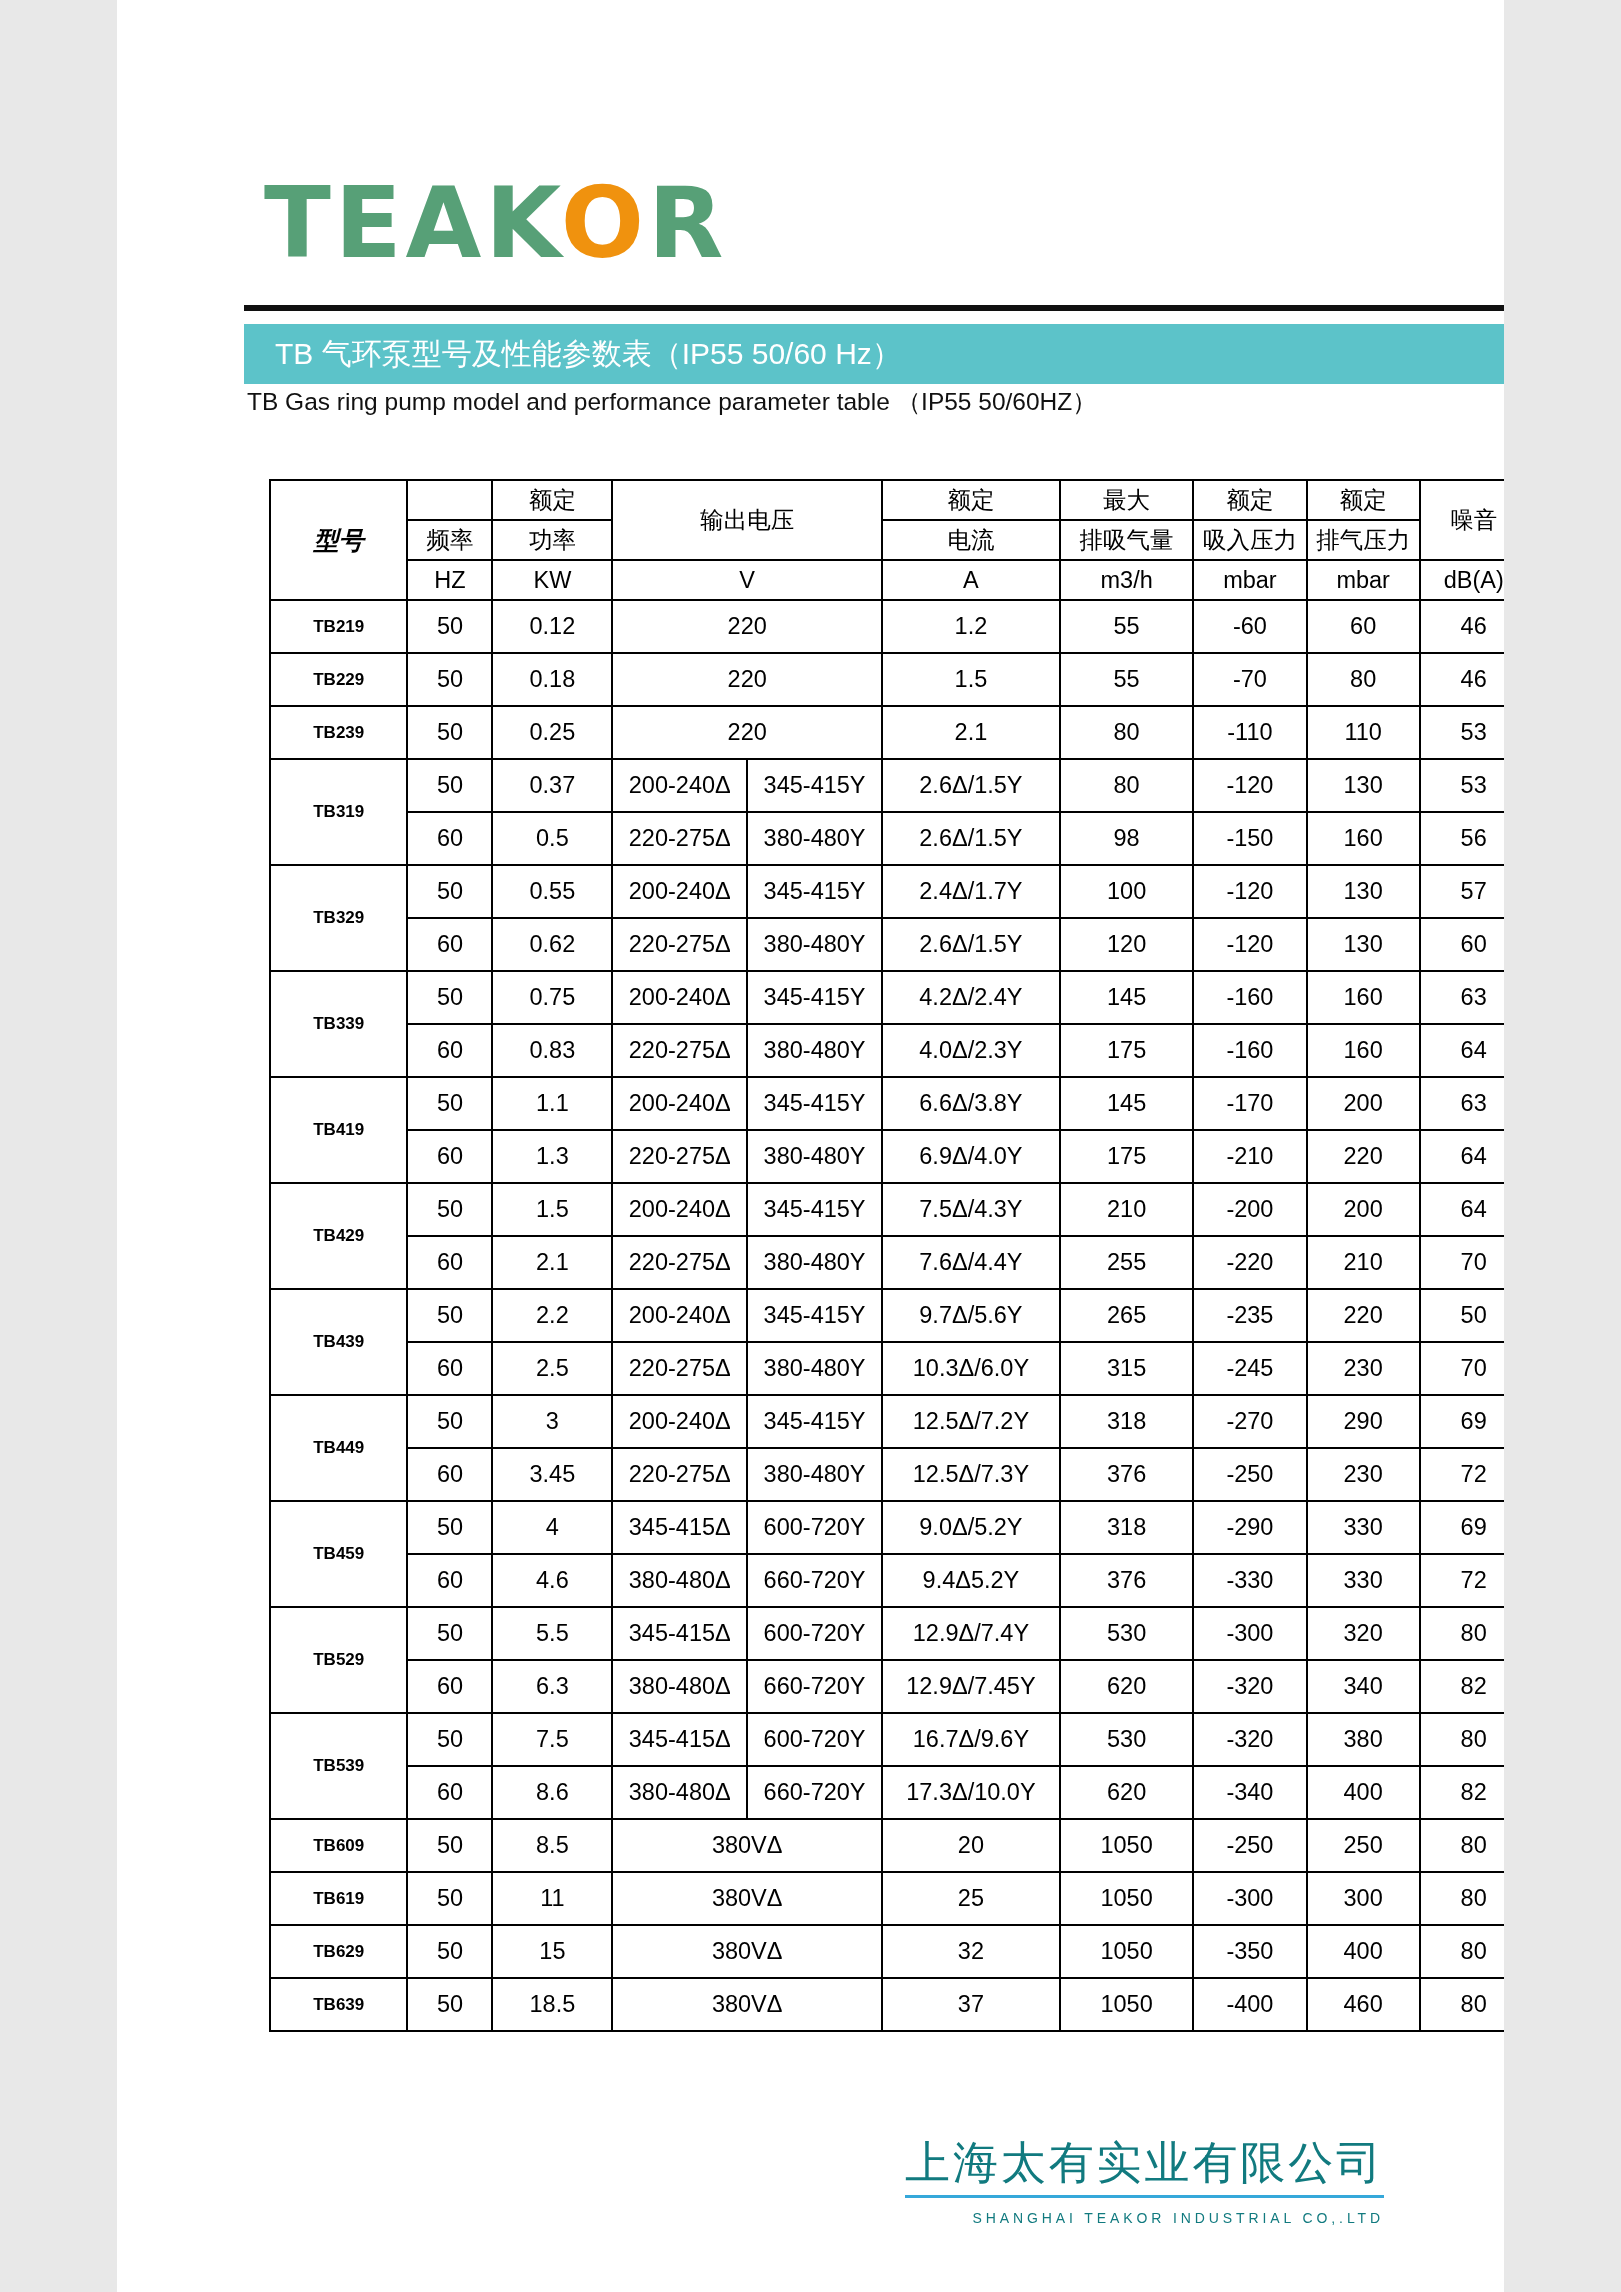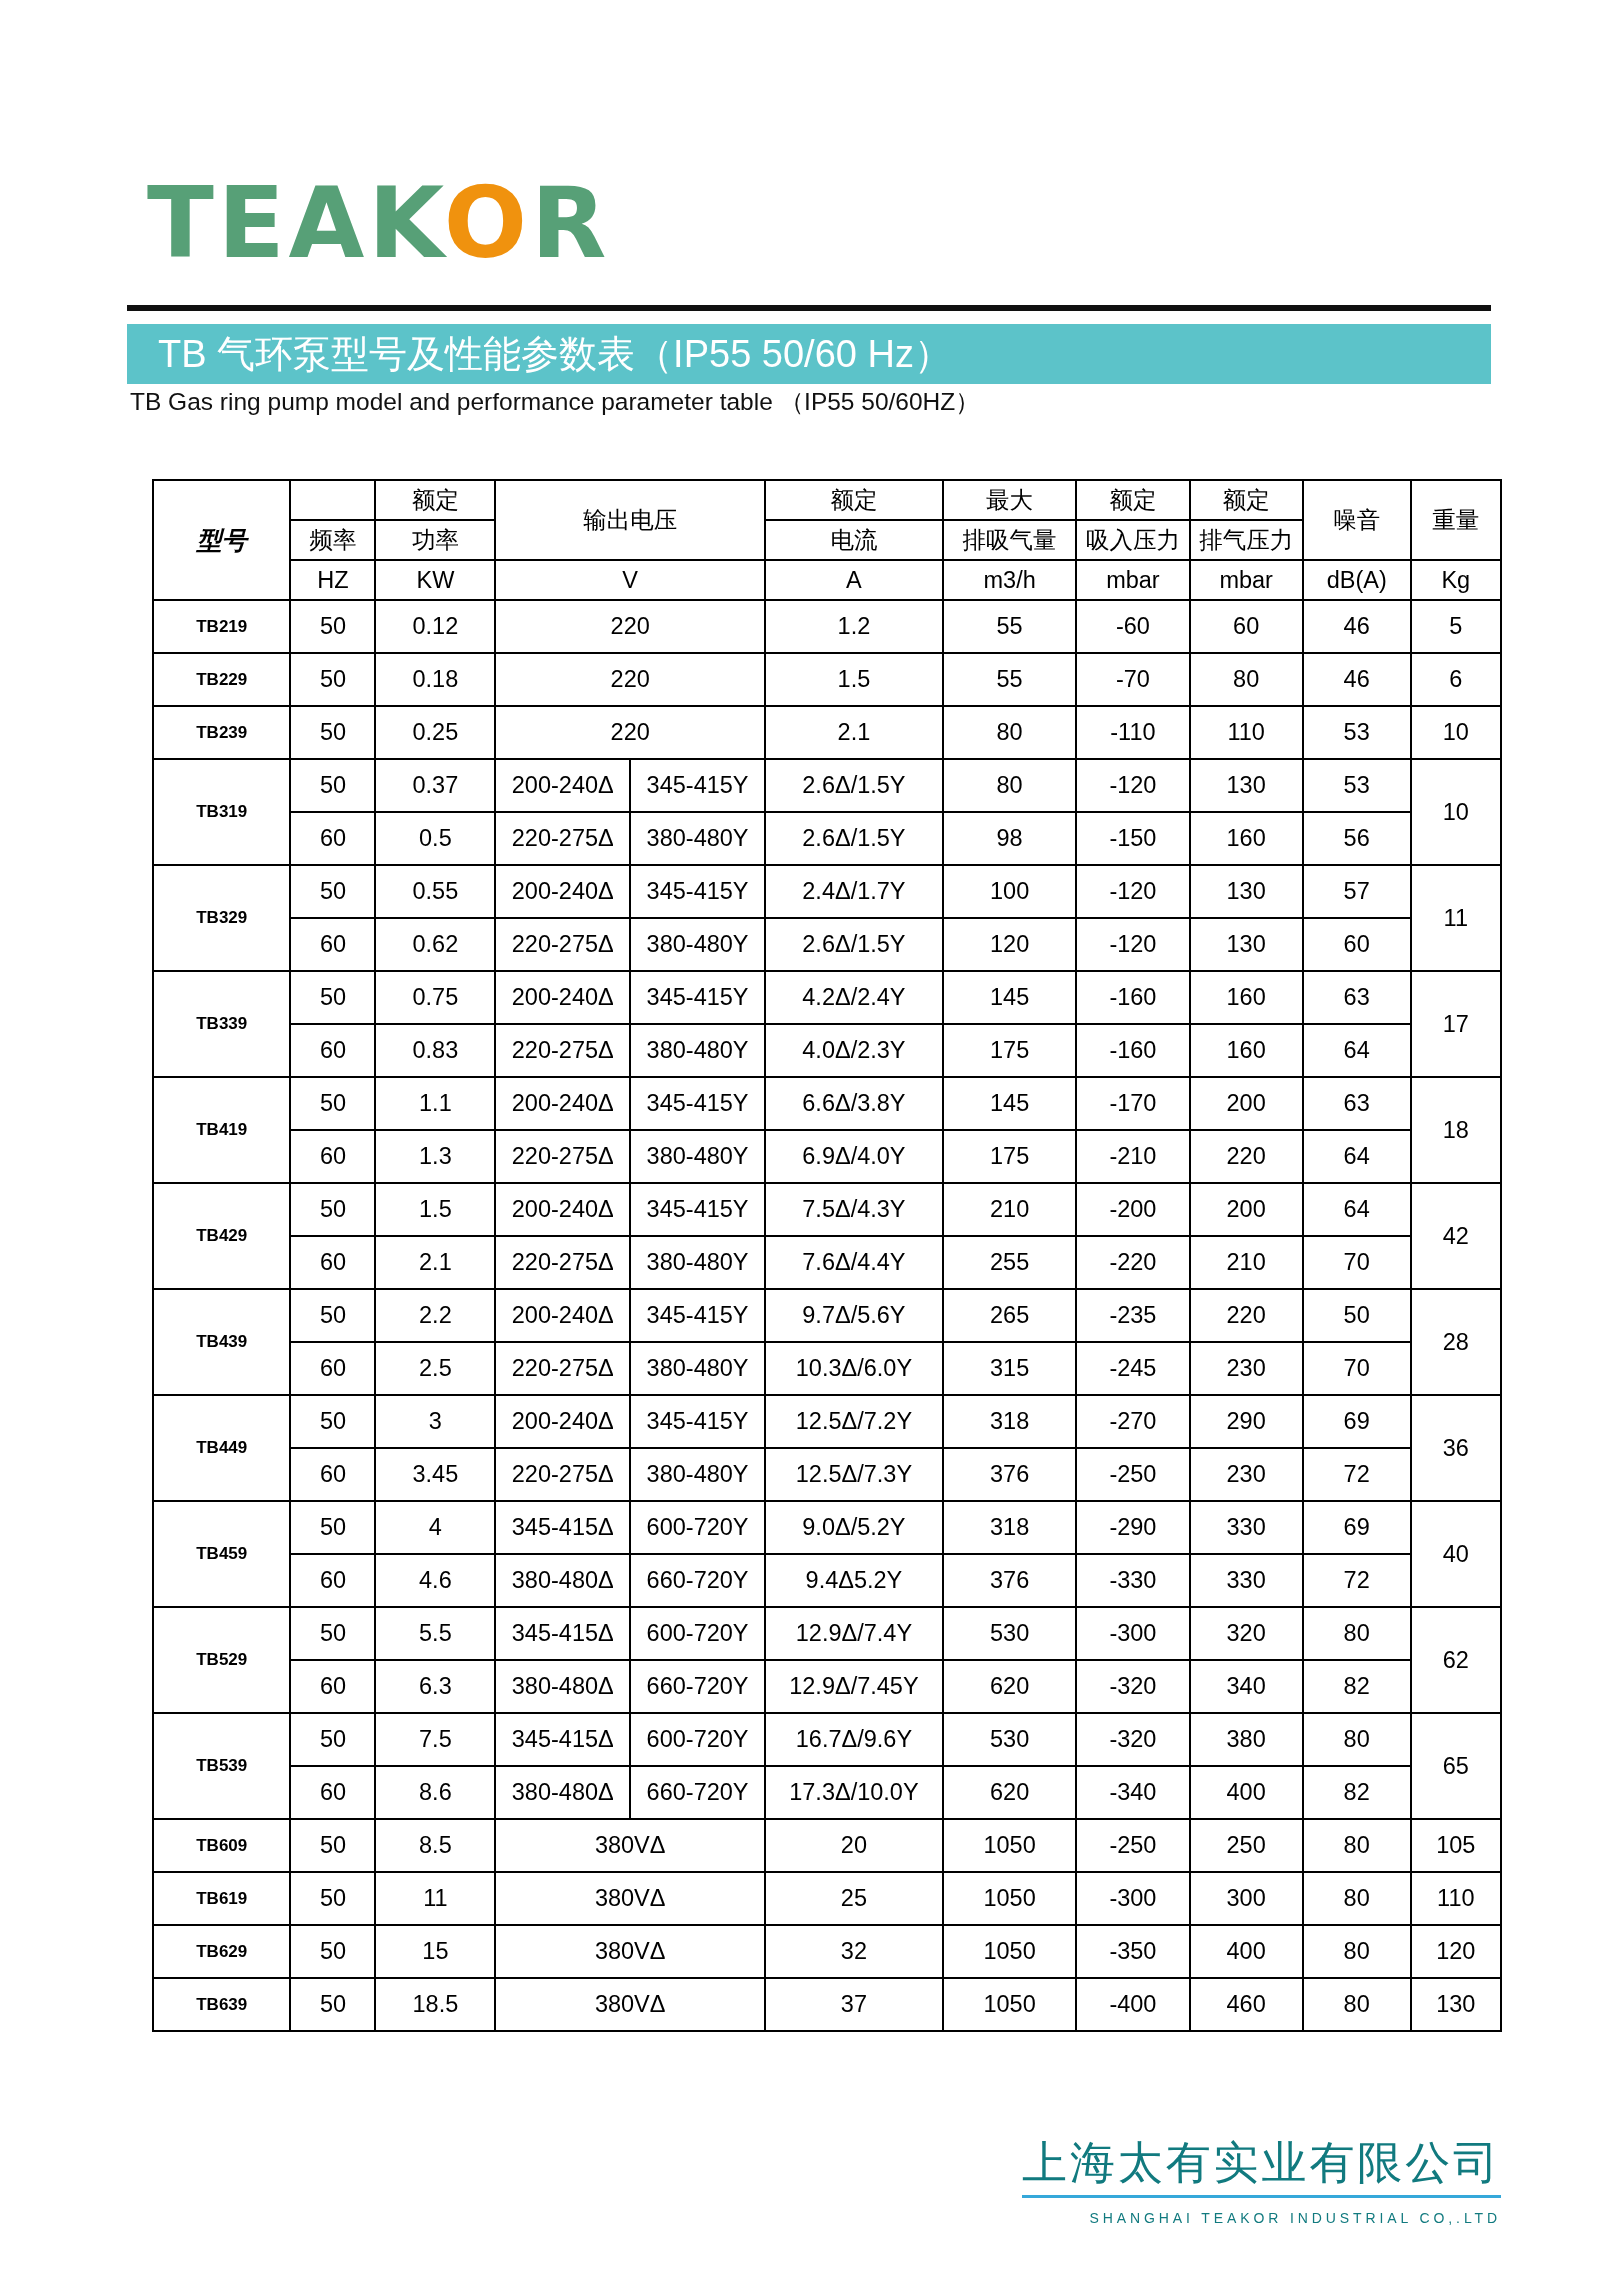--- a/index.html
+++ b/index.html
@@ -1,23 +1,24 @@
 <!DOCTYPE html>
 <html><head>
 <meta charset="utf-8">
 <style>
   html,body { margin:0; padding:0; background:#e8e8e8; }
   .page {
     position:relative;
-    width:1621px; height:2293px;
+    width:1363px; height:2293px;
     margin:0 auto;
     background:#ffffff;
     font-family:"Liberation Sans", sans-serif;
     color:#000;
     overflow:hidden;
+    padding-left:24px;
   }
 
   
   .logo {
     position:absolute; left:147px; top:174px;
     font-family:"DejaVu Sans", sans-serif;
     font-weight:bold;
     font-size:98px;
     line-height:98px;
     letter-spacing:3.9px;
@@ -32,21 +33,21 @@
     width:1364px; height:5.9px;
     background:#101010;
   }
 
   
   .banner {
     position:absolute; left:127px; top:324px;
     width:1364px; height:60px;
     background:#5CC3C9;
     color:#ffffff;
-    font-size:38px;
+    font-size:30px;
     line-height:60px;
     padding-left:31px;
     box-sizing:border-box;
     white-space:nowrap;
   }
 
   
   .subtitle {
     position:absolute; left:130px; top:385px;
     font-size:24.5px;

